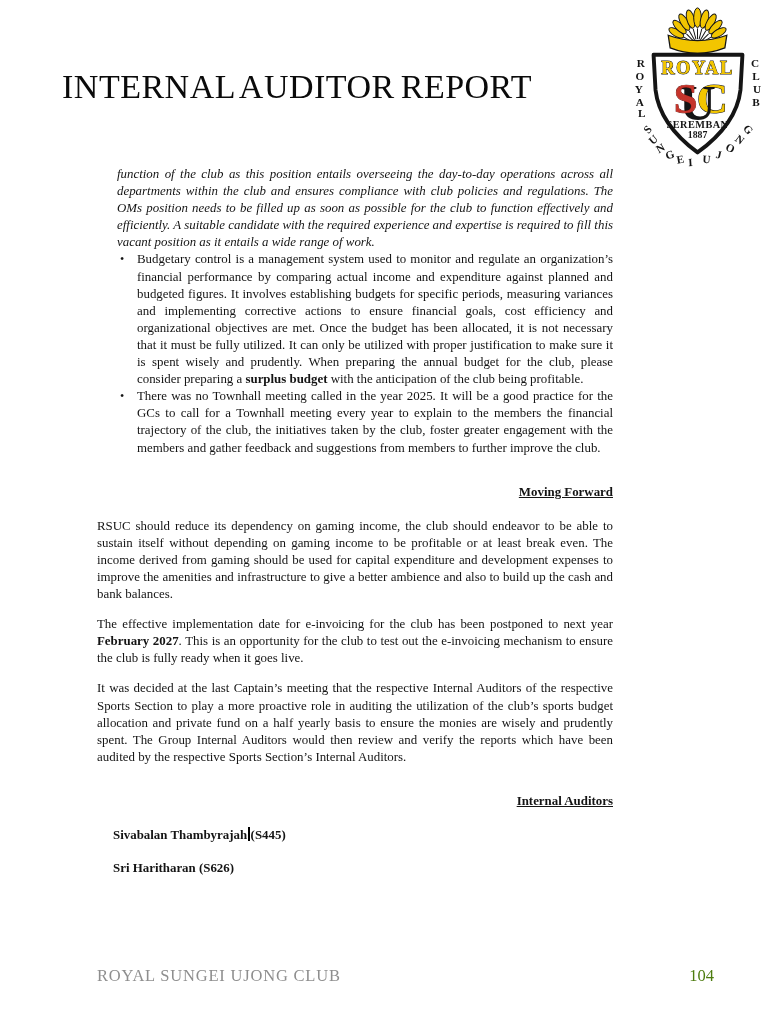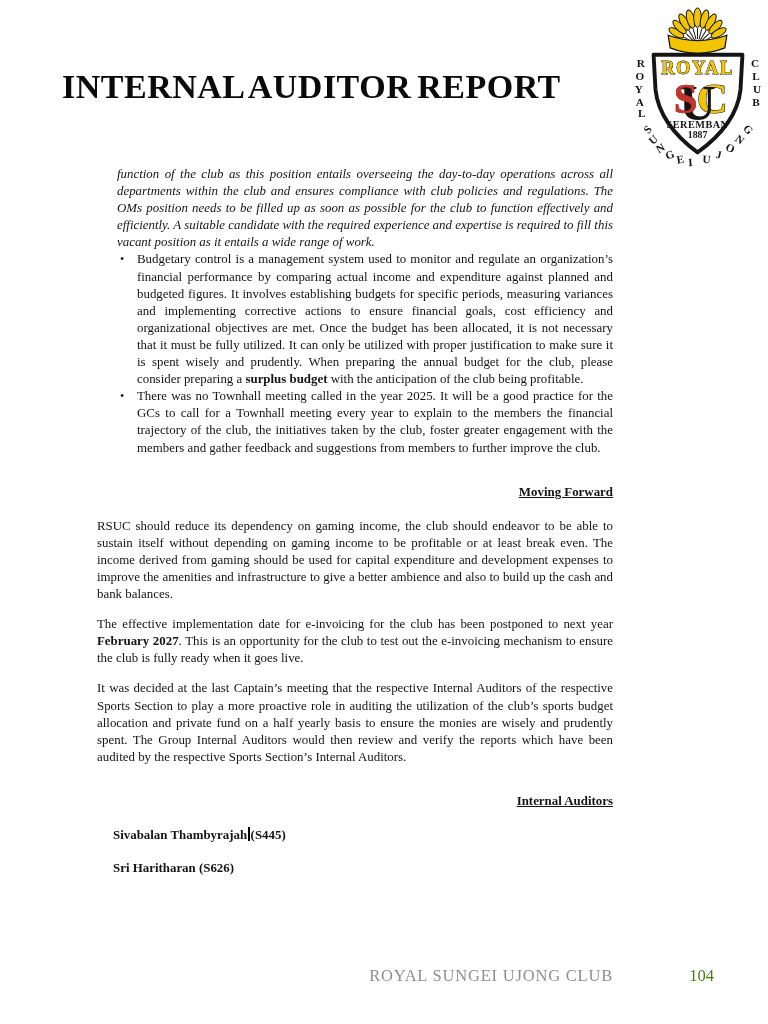--- a/index.html
+++ b/index.html
@@ -3,21 +3,21 @@
 <meta charset="utf-8">
 <style>
   html,body { margin:0; padding:0; background:#e8e8e8; }
   .page {
     position:relative; width:768px; height:1024px; margin:0 auto;
     background:#ffffff; font-family:"Liberation Serif", serif; color:#141414;
     overflow:hidden;
   }
   .title {
     position:absolute; left:62px; top:68px; margin:0;
-    font-size:34px; font-weight:bold; letter-spacing:0.5px; word-spacing:-3px;
+    font-size:34px; font-weight:normal; letter-spacing:0.5px; word-spacing:-3px;
     color:#0a0a0a; white-space:nowrap;
   }
   .logo { position:absolute; top:4px; right:4px; width:132px; height:166px; }
   .logo svg { display:block; }
   .logo text { font-family:"Liberation Serif", serif; }
 
   .content {
     position:absolute; left:97px; top:166px; width:516px;
     font-size:12.9px; line-height:17.1px; text-align:justify;
   }
@@ -30,21 +30,21 @@
     margin:27px 0 17px 0; text-align:right;
   }
   .par { margin:0 0 13px 0; }
   .par-last { margin:0 0 12px 0; }
   .name-line { margin:16px; font-weight:bold; text-align:left; }
   .caret {
     display:inline-block; width:1.5px; height:14px; background:#000;
     vertical-align:-2px; margin:0 1px;
   }
   .footer {
-    position:absolute; left:97px; top:966px; width:516px; text-align:right;
+    position:absolute; left:97px; top:966px; width:516px; text-align:left;
     color:#8e8e8e; font-size:16.5px; letter-spacing:0.8px;
   }
   .pagenum {
     position:absolute; top:966px; right:54px;
     color:#4d7c0f; font-size:16.5px;
   }
 </style>
 </head>
 <body>
 

